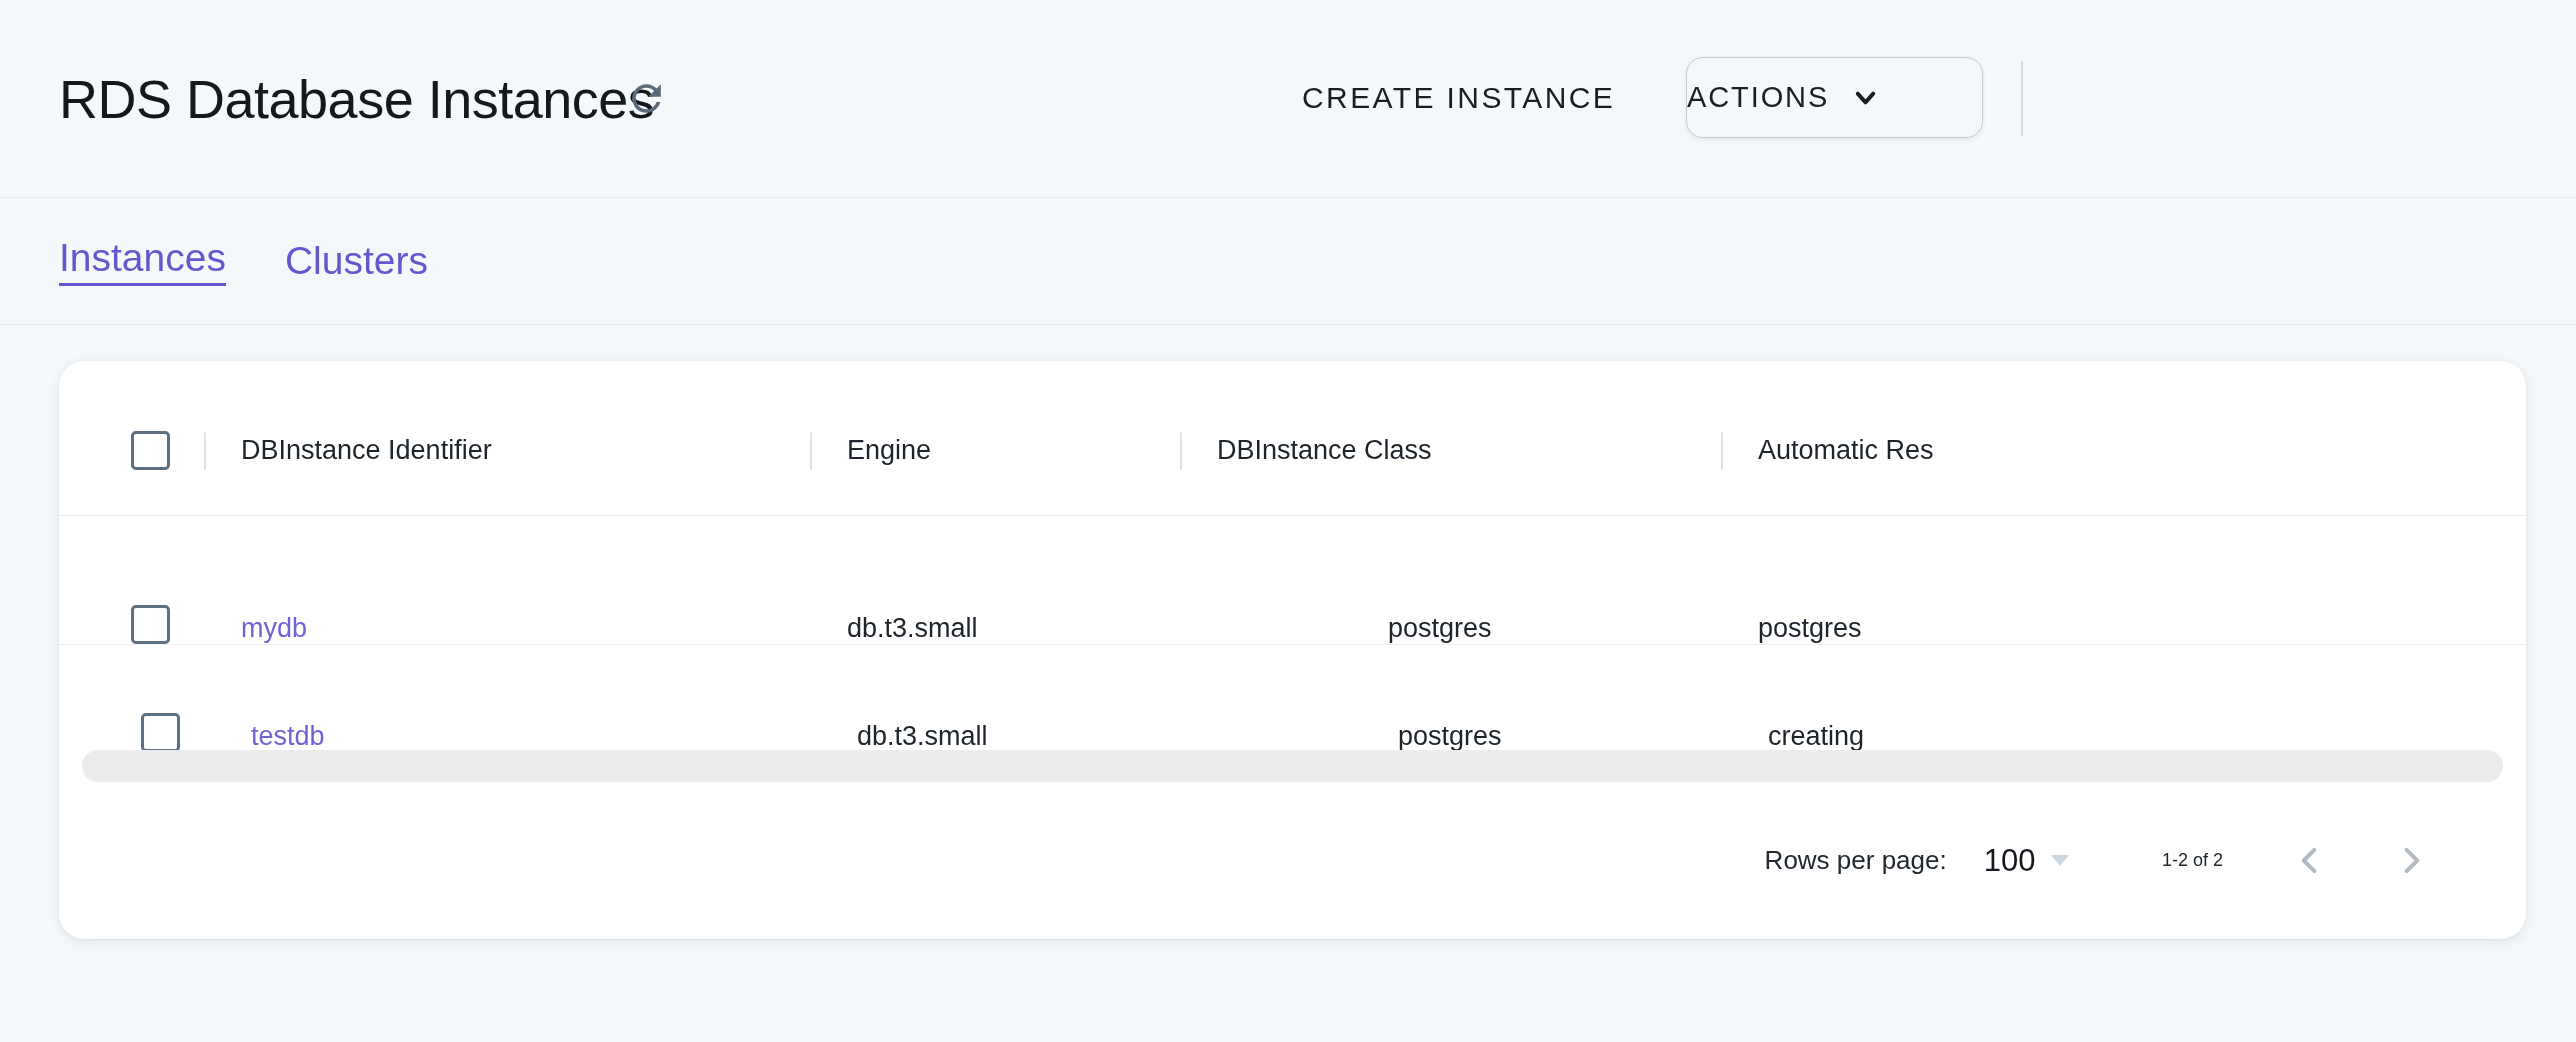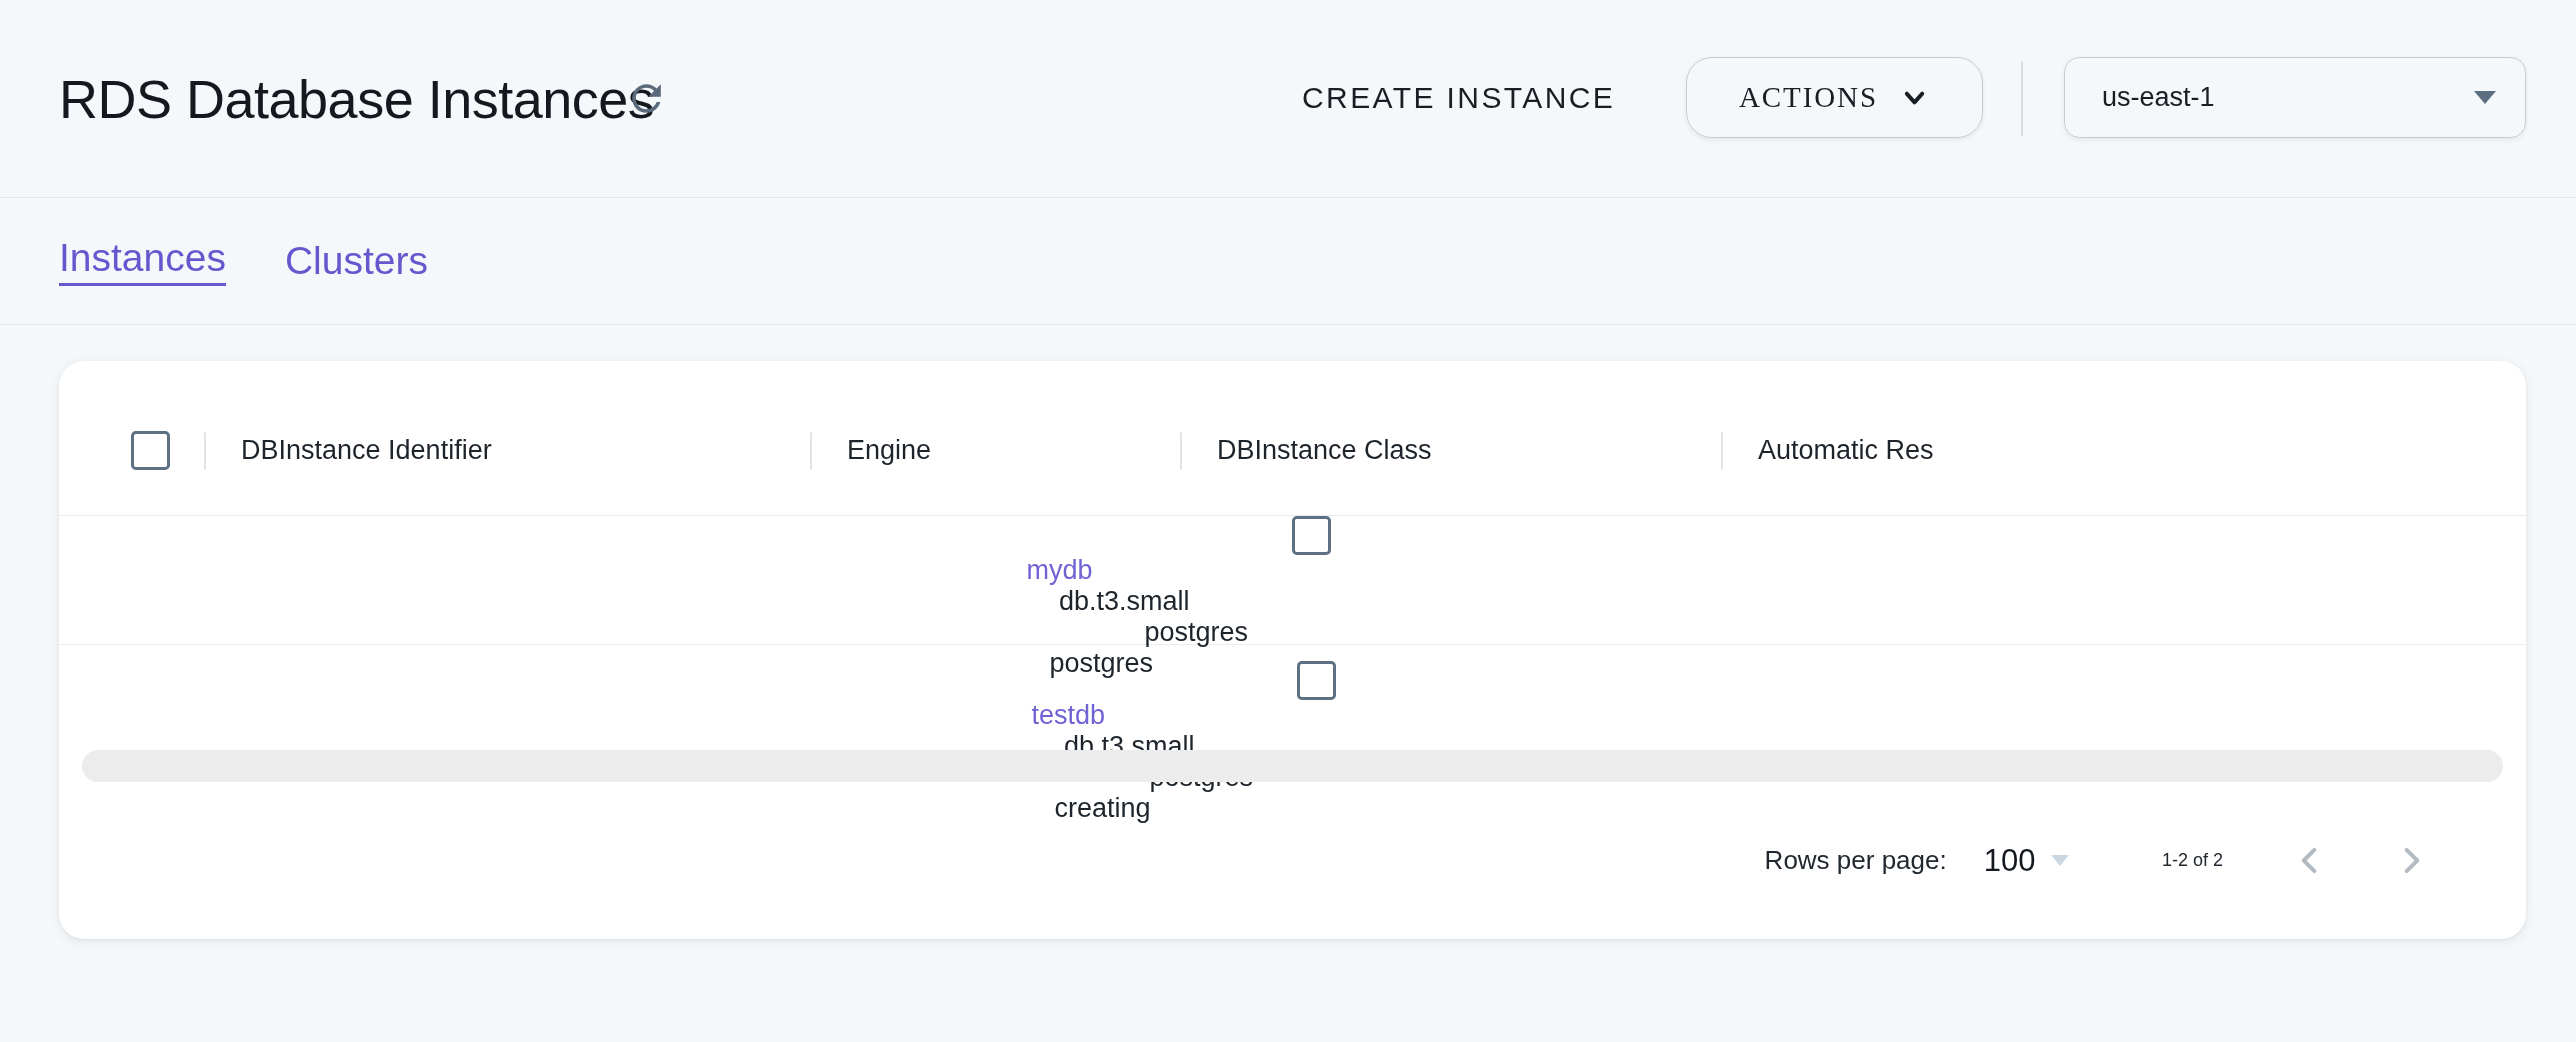--- a/index.html
+++ b/index.html
@@ -32,26 +32,26 @@
   .text-btn {
     position: absolute; left: 1302px; top: 57px; height: 81px;
     background: none; border: none; cursor: pointer;
     font-family: inherit;
     font-size: 30px; font-weight: 500; letter-spacing: 2.4px;
     color: #181e24;
   }
   .outline-btn {
     position: absolute; left: 1686px; top: 57px;
     width: 297px; height: 81px;
-    border: 1.9px solid #c6ccd2; border-radius: 26px;
+    border: 1.9px solid #c6ccd2; border-radius: 17px;
     background: transparent; cursor: pointer;
-    font-family: Liberation Serif, serif;
+    font-family: Liberation Sans, sans-serif;
     font-size: 29px; font-weight: 500; letter-spacing: 1.9px;
     color: #181e24;
-    display: flex; align-items: center; justify-content: center;
+    display: flex; align-items: center; 
     gap: 21px;
     box-shadow: 0 1.9px 4.8px rgba(0,0,0,0.07);
   }
   .vdivider {
     position: absolute; left: 2021px; top: 61px;
     width: 1.9px; height: 75px; background: #d6dbdf;
   }
   .region-select {
     position: absolute; left: 2064px; top: 57px;
     width: 462px; height: 81px;
@@ -90,22 +90,22 @@
     box-shadow: 0 2.9px 11.6px rgba(0,0,0,0.07), 0 1px 2.9px rgba(0,0,0,0.05);
     overflow: hidden;
   }
   .thead {
     display: flex; align-items: center;
     height: 155px; padding-top: 25px;
     border-bottom: 1.9px solid #e8eaed;
     font-size: 27px; font-weight: 500; color: #1d242b;
   }
   .trow {
-    display: flex; align-items: center;
-    font-size: 27px; color: #1d242b; flex-direction: column;
+    display: flex; align-items: flex-end;
+    font-size: 27px; color: #1d242b;
   }
   .trow.r0 { height: 129px; border-bottom: 1.9px solid #eceef0; }
   .trow.r1 { height: 107px; padding-top: 15.5px; margin-left: 10px; }
   .c0 { width: 145px; flex: 0 0 auto; display: flex; justify-content: center; }
   .c1 { width: 606px; }
   .c2 { width: 541px; }
   .c3 { width: 370px; }
   .c4 { width: 560px; }
   .c5 { width: 677px; }
   .col { flex: 0 0 auto; padding-left: 37px; position: relative; white-space: nowrap; }
@@ -176,24 +176,20 @@
       <span>ACTIONS</span>
       <span style="display:flex;">
         <svg width="31" height="31" viewBox="0 0 32 32" fill="none">
           <polyline points="8,12 16,21 24,12" stroke="#181e24" stroke-width="4" stroke-linecap="round" stroke-linejoin="round"></polyline>
         </svg>
       </span>
     </button>
 
     <div class="vdivider"></div>
 
-    <div class="region-select">
-      <span>us-east-1</span>
-      <span class="tri"></span>
-    </div>
   </header>
 
   <nav class="tabbar">
     <a class="tab active">Instances</a>
     <a class="tab">Clusters</a>
   </nav>
 
   <main class="card">
 
     <div class="thead">

